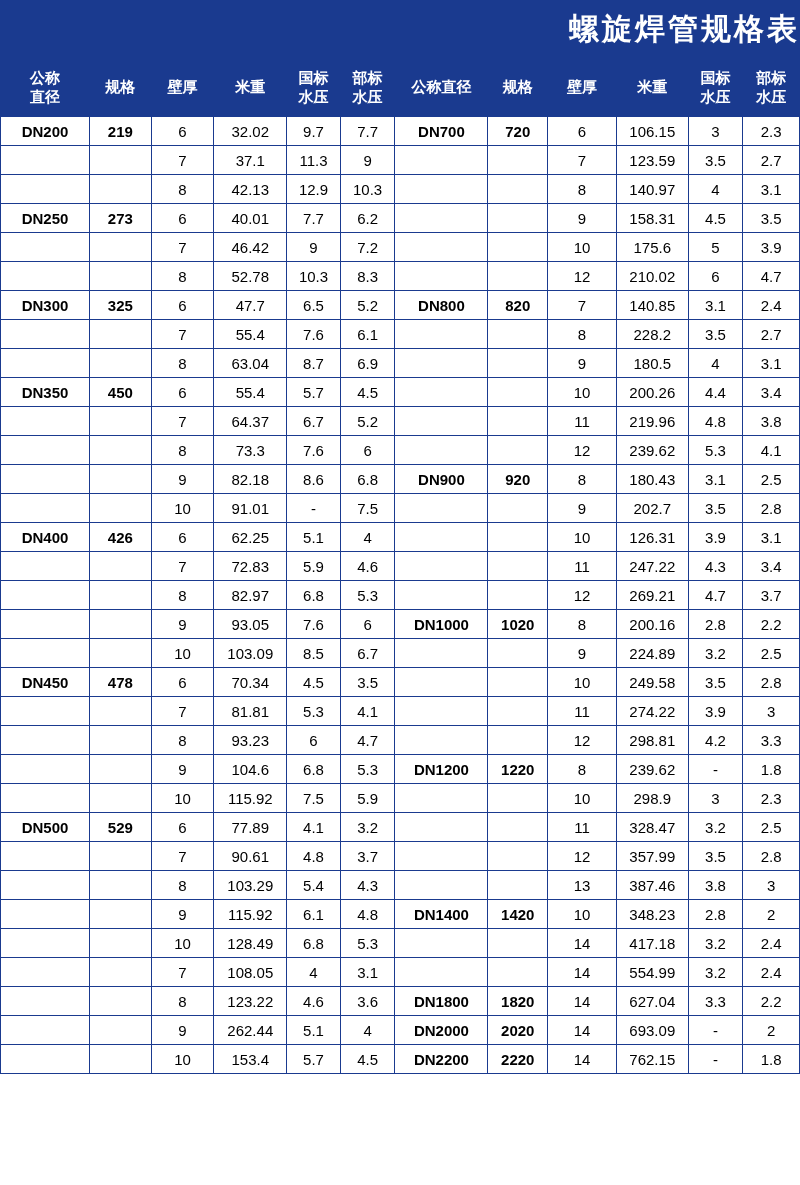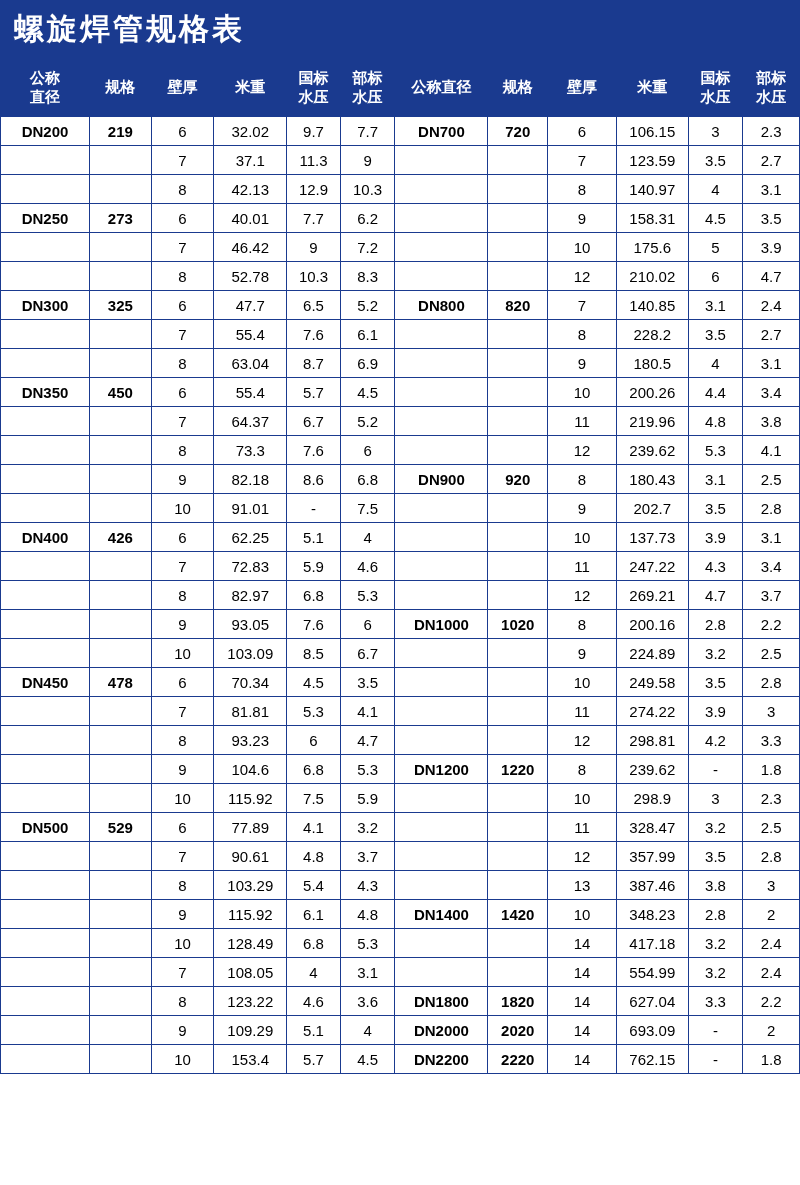--- a/index.html
+++ b/index.html
@@ -13,25 +13,25 @@
     color: #000;
   }
   .page {
     width: 800px;
     box-sizing: border-box;
     background: #ffffff;
   }
   .title-bar {
     background: #1a3a8f;
     color: #ffffff;
-    text-align: left;
+    text-align: right;
     font-size: 30px;
     font-weight: bold;
     letter-spacing: 3px;
-    padding: 12px 0 13px 14px;
+    padding: 12px 0 13px 0;
     line-height: 1.1;
   }
   table.spec {
     border-collapse: collapse;
     width: 800px;
     table-layout: fixed;
     padding-left: 15px;
   }
   table.spec td, table.spec th {
     border: 1px solid #1a3a8f;
@@ -322,21 +322,21 @@
         <tr>
           <td class="dn">DN400</td>
           <td class="sz">426</td>
           <td class="wt">6</td>
           <td class="kg">62.25</td>
           <td class="gb">5.1</td>
           <td class="bb">4</td>
           <td class="dn"></td>
           <td class="sz"></td>
           <td class="wt">10</td>
-          <td class="kg">137.73</td>
+          <td class="kg">126.31</td>
           <td class="gb">3.9</td>
           <td class="bb">3.1</td>
         </tr>
         <tr>
           <td class="dn"></td>
           <td class="sz"></td>
           <td class="wt">7</td>
           <td class="kg">72.83</td>
           <td class="gb">5.9</td>
           <td class="bb">4.6</td>
@@ -554,21 +554,21 @@
           <td class="sz">1820</td>
           <td class="wt">14</td>
           <td class="kg">627.04</td>
           <td class="gb">3.3</td>
           <td class="bb">2.2</td>
         </tr>
         <tr>
           <td class="dn"></td>
           <td class="sz"></td>
           <td class="wt">9</td>
-          <td class="kg">109.29</td>
+          <td class="kg">262.44</td>
           <td class="gb">5.1</td>
           <td class="bb">4</td>
           <td class="dn">DN2000</td>
           <td class="sz">2020</td>
           <td class="wt">14</td>
           <td class="kg">693.09</td>
           <td class="gb">-</td>
           <td class="bb">2</td>
         </tr>
         <tr>

